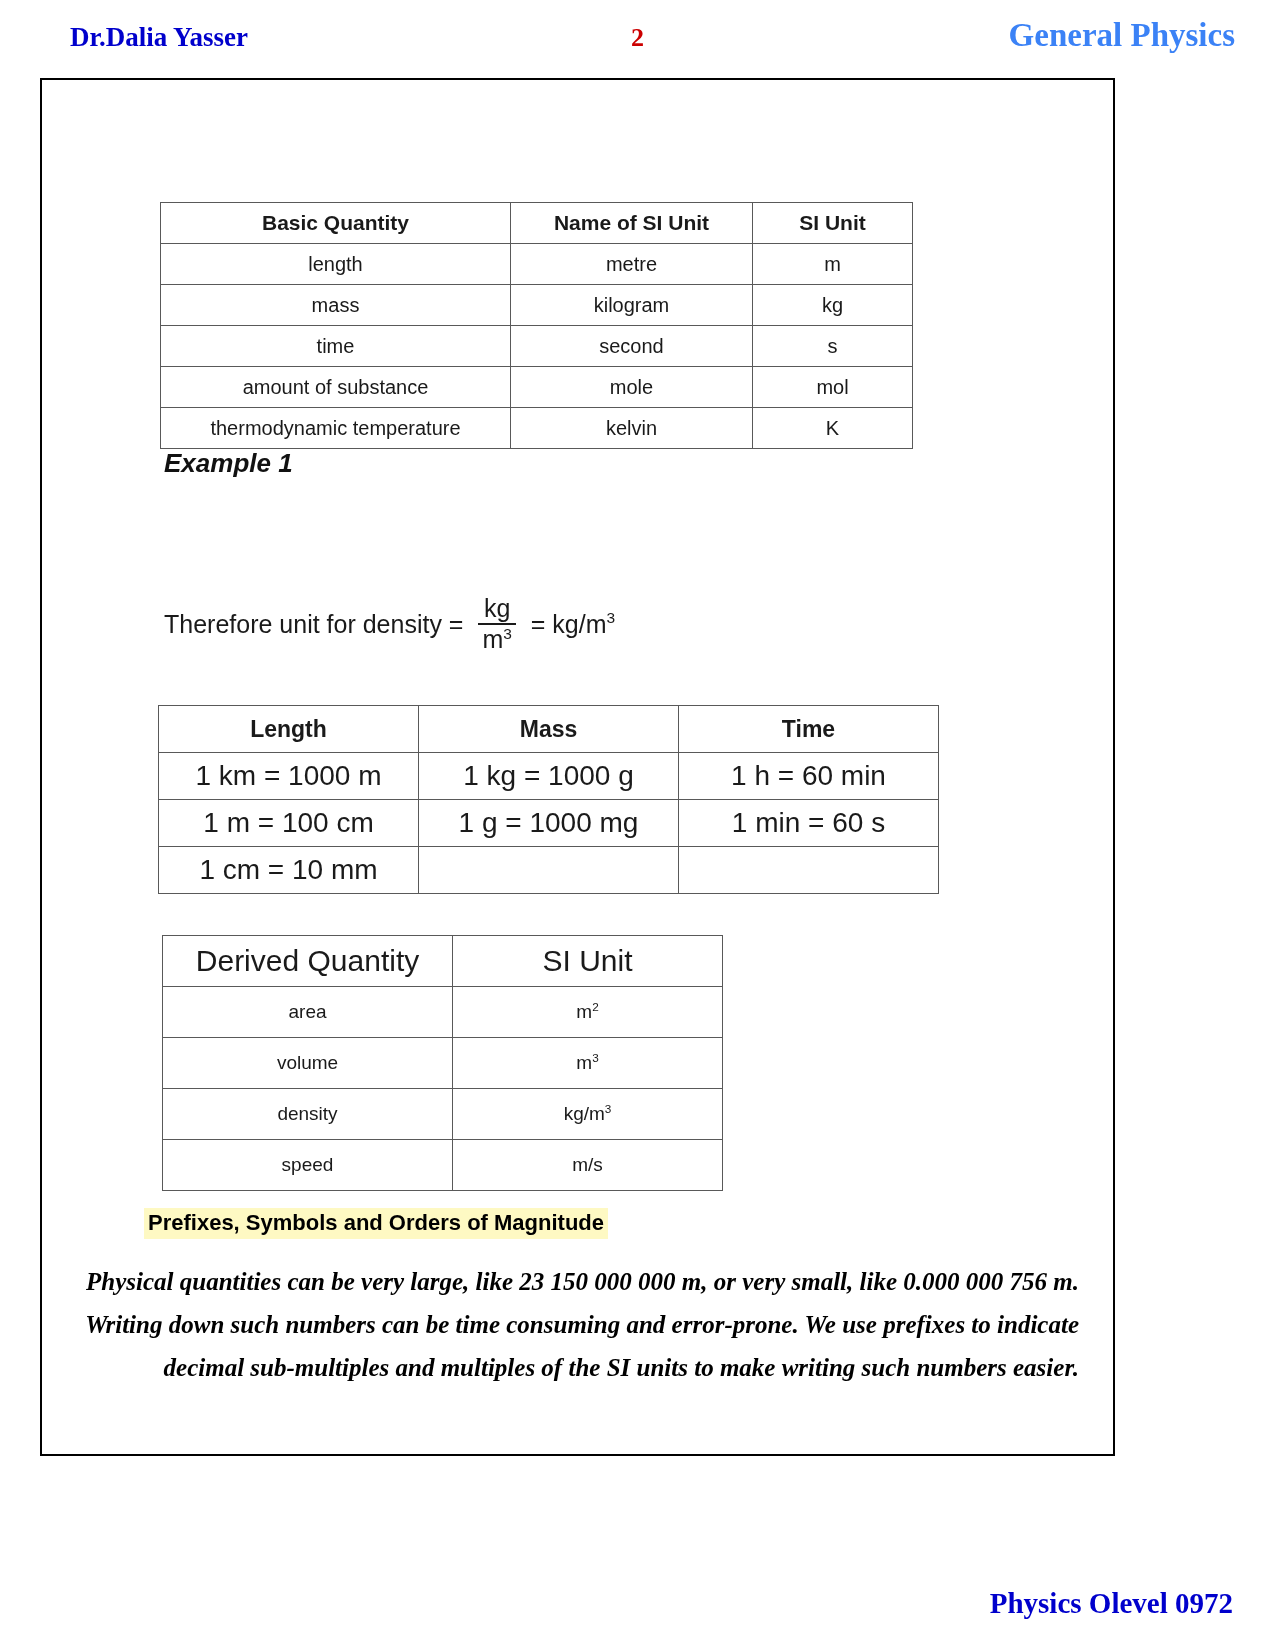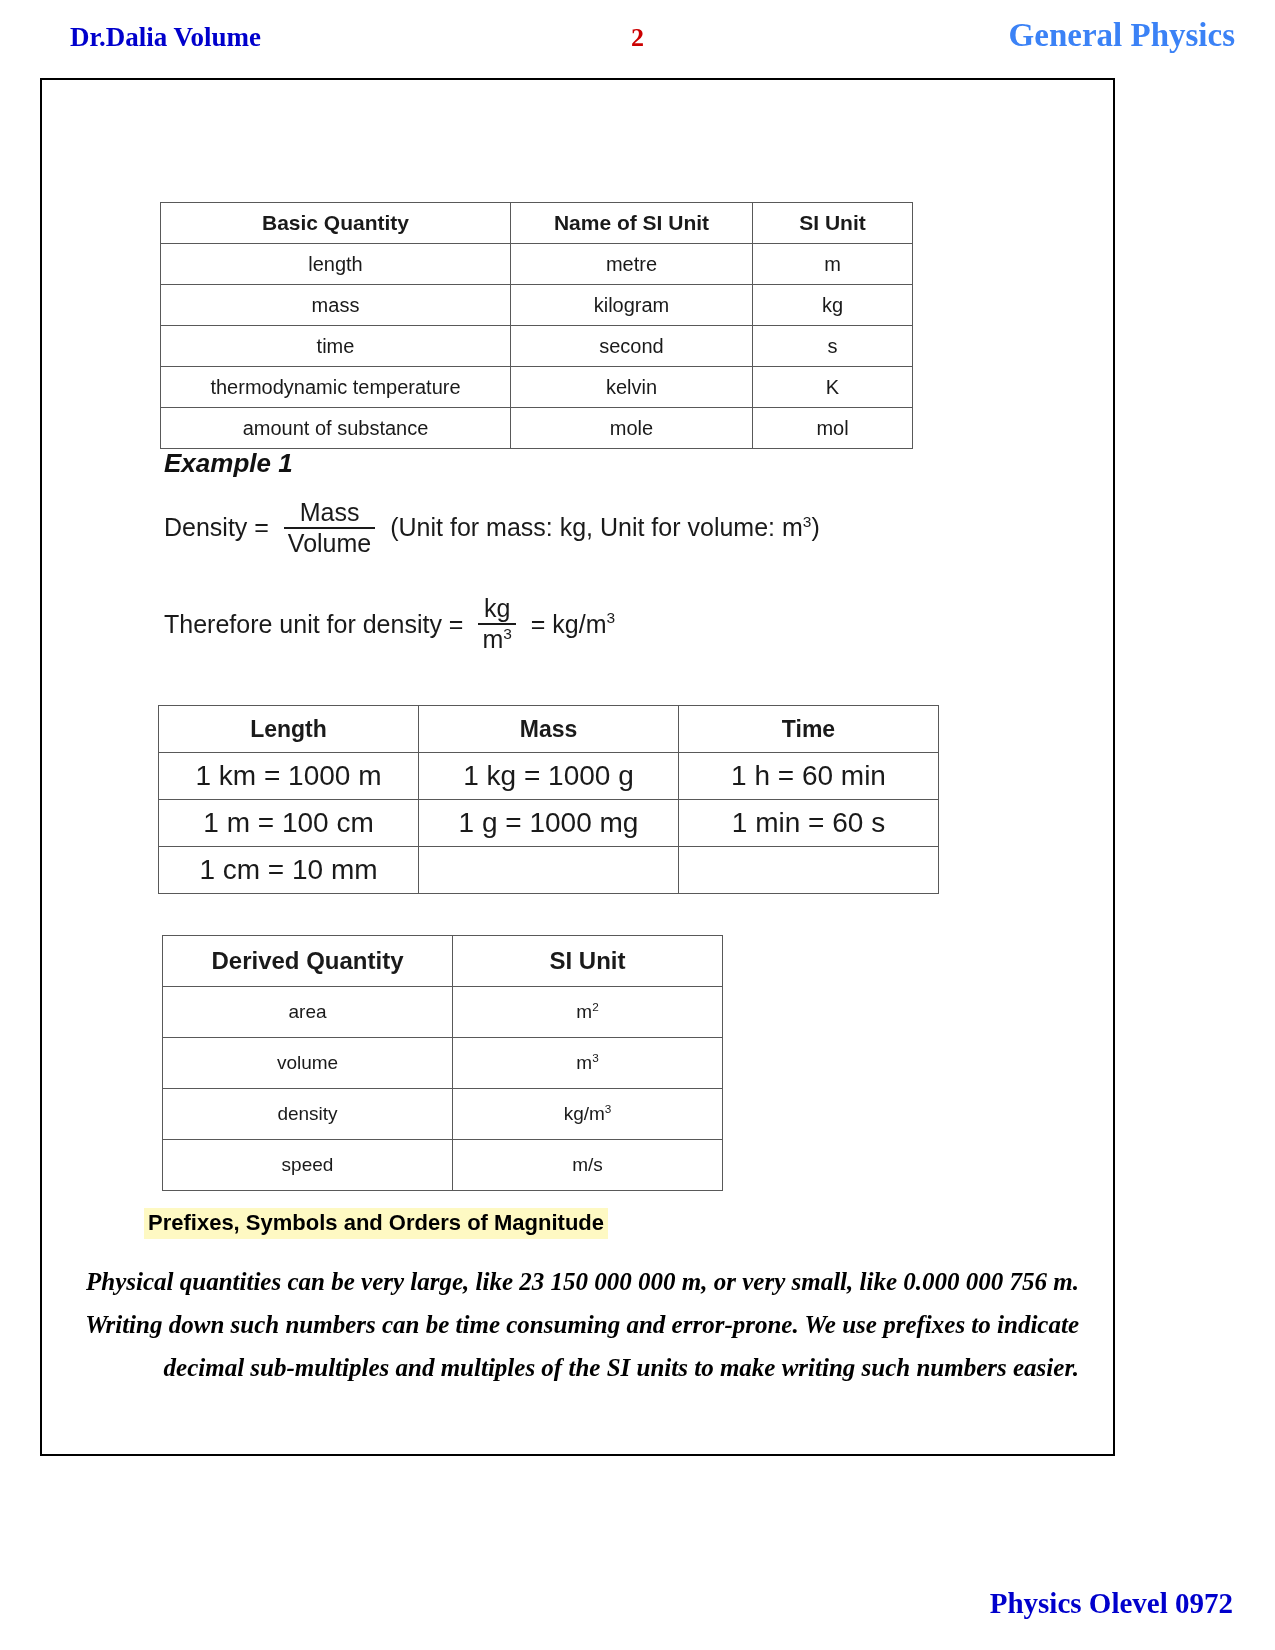--- a/index.html
+++ b/index.html
@@ -175,22 +175,22 @@
   .tbl-conv col { width: 260px; }
 
   
   .tbl-derived {
     position: absolute;
     left: 120px;
     top: 855px;
     width: 560px;
   }
   .tbl-derived th {
-    font-size: 24px;
-    font-weight: bold;
+    font-size: 30px;
+    font-weight: normal;
     height: 48px;
   }
   .tbl-derived td {
     font-size: 19px;
     height: 48px;
   }
   .tbl-derived col.d1 { width: 290px; }
   .tbl-derived col.d2 { width: 270px; }
 
   
@@ -230,21 +230,21 @@
     font-weight: bold;
     font-size: 29px;
     color: #0000cc;
     white-space: nowrap;
   }
 </style>
 </head>
 <body>
 
 <div class="page-header">
-  <div class="hdr-left">Dr.Dalia Volume</div>
+  <div class="hdr-left">Dr.Dalia Yasser</div>
   <div class="hdr-center">2</div>
   <div class="hdr-right">General Physics</div>
 </div>
 
 <div class="page-frame">
   <div class="inner">
 
     <table class="doc tbl-basic">
       <colgroup>
           <col class="c1">
@@ -268,42 +268,34 @@
           <td>mass</td>
           <td>kilogram</td>
           <td>kg</td>
         </tr>
         <tr>
           <td>time</td>
           <td>second</td>
           <td>s</td>
         </tr>
         <tr>
+          <td>amount of substance</td>
+          <td>mole</td>
+          <td>mol</td>
+        </tr>
+        <tr>
           <td>thermodynamic temperature</td>
           <td>kelvin</td>
           <td>K</td>
         </tr>
-        <tr>
-          <td>amount of substance</td>
-          <td>mole</td>
-          <td>mol</td>
-        </tr>
       </tbody>
     </table>
 
     <div class="example-title">Example 1</div>
 
-    <div class="formula1">
-      <span>Density  = </span>
-      <span class="frac">
-        <span class="num">Mass</span>
-        <span class="den">Volume</span>
-      </span>
-      <span>(Unit for mass: kg, Unit for volume: m</span><sup class="s">3</sup><span>)</span>
-    </div>
 
     <div class="formula2">
       <span>Therefore unit for density  = </span>
       <span class="frac">
         <span class="num">kg</span>
         <span class="den"><span>m</span><sup class="s">3</sup></span>
       </span>
       <span> = kg/m</span><sup class="s">3</sup>
     </div>
 

